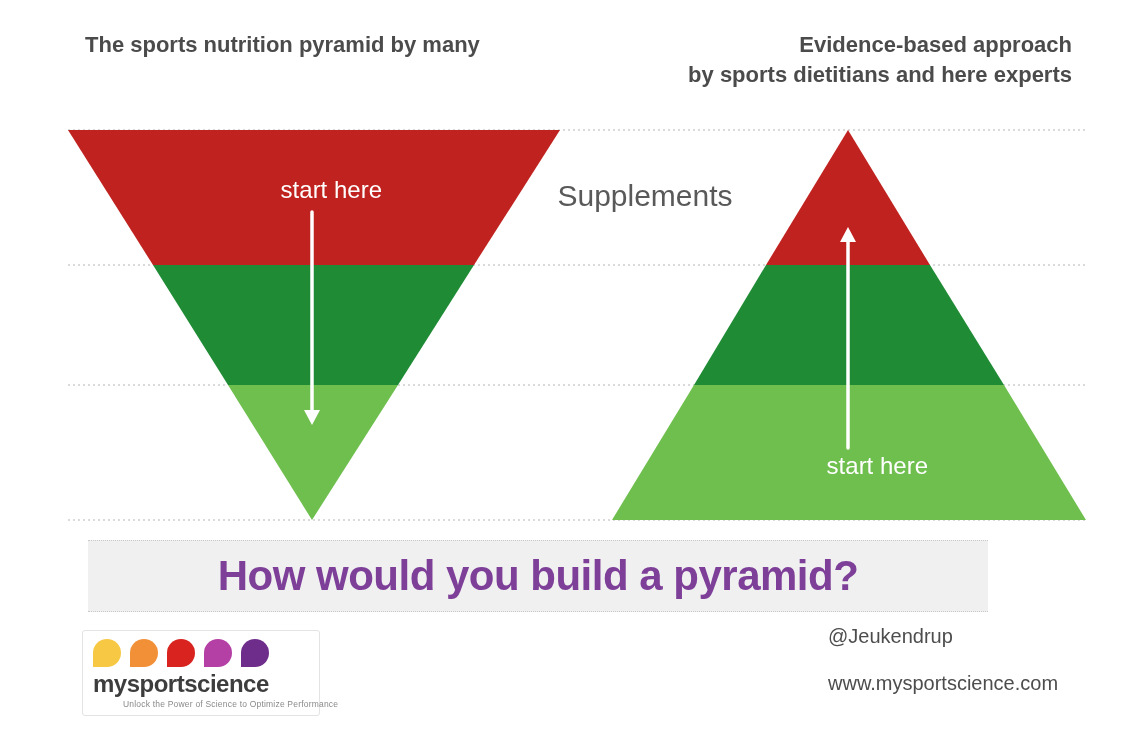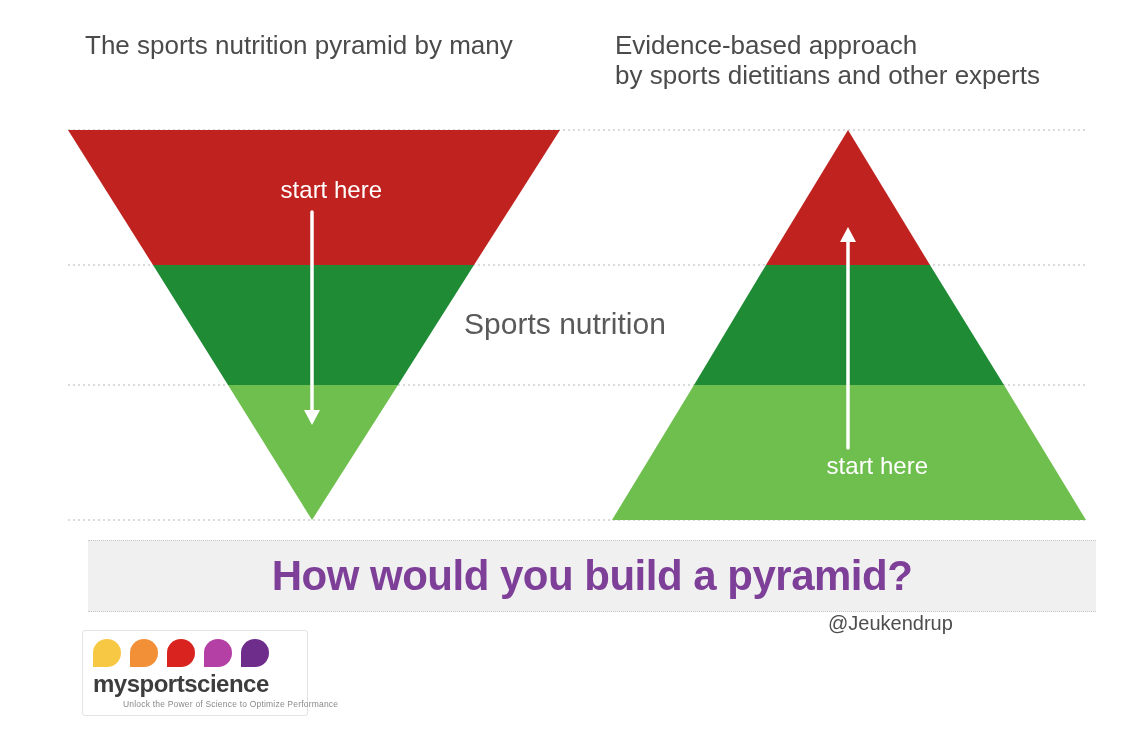--- a/index.html
+++ b/index.html
@@ -1,58 +1,58 @@
 <!DOCTYPE html>
 <html><head>
 <meta charset="utf-8">
 <style>
   html,body{margin:0;padding:0;background:#ffffff;}
   #canvas{
     position:relative;width:1138px;height:734px;background:#ffffff;
     font-family:"Liberation Sans",sans-serif;overflow:hidden;
   }
   .header{
-    position:absolute;top:30px;font-size:26px;font-weight:400;color:#4b4b4b;line-height:30px;
+    position:absolute;top:30px;font-size:22px;font-weight:700;color:#4b4b4b;line-height:30px;
   }
   .header.left{left:85px;width:480px;text-align:left;}
-  .header.right{left:615px;width:470px;text-align:left;}
+  .header.right{left:602px;width:470px;text-align:right;}
   .tier-label{
     position:absolute;color:#595959;font-size:30px;text-align:center;white-space:nowrap;
   }
   .start-label{
     position:absolute;color:#ffffff;font-size:24px;text-align:right;width:160px;white-space:nowrap;
   }
   #diagram-svg{position:absolute;left:0;top:0;}
   .banner{
-    position:absolute;left:88px;top:540px;width:1008px;height:70px;
+    position:absolute;left:88px;top:540px;width:900px;height:70px;
     background:#f0f0f0;border-top:1px dotted #c9c9c9;border-bottom:1px dotted #c9c9c9;
     display:flex;align-items:center;justify-content:center;
   }
   .banner-text{font-size:42px;font-weight:700;letter-spacing:-0.5px;}
   .logo-box{
-    position:absolute;left:82px;top:630px;width:204px;padding:8px 10px 6px 10px;
+    position:absolute;left:82px;top:630px;width:204px;padding:8px 22px 6px 10px;
     border:1px solid #e3e3e3;border-radius:3px;background:#ffffff;
   }
   .petals{display:flex;gap:9px;margin-bottom:4px;}
   .petal{width:28px;height:28px;border-radius:50% 50% 50% 0;}
   .brand{font-size:24px;font-weight:700;color:#3d3d3d;letter-spacing:-0.5px;line-height:26px;}
   .tagline{font-size:8.5px;color:#8a8a8a;letter-spacing:0.2px;margin-top:2px;white-space:nowrap;margin-left:30px;}
   .footer-text{position:absolute;left:828px;font-size:20px;color:#4d4d4d;}
 </style>
 </head>
 <body>
 
 <div id="canvas">
 
   <div class="header left">
     <div>The sports nutrition pyramid by many</div>
   </div>
   <div class="header right">
     <div>Evidence-based approach</div>
-    <div>by sports dietitians and other experts</div>
+    <div>by sports dietitians and here experts</div>
   </div>
 
   <svg id="diagram-svg" width="1138" height="734" viewBox="0 0 1138 734">
 
     <line x1="68" y1="130" x2="1086" y2="130" stroke="#b5b5b5" stroke-width="1" stroke-dasharray="2 3"></line>
     <line x1="68" y1="265" x2="1086" y2="265" stroke="#b5b5b5" stroke-width="1" stroke-dasharray="2 3"></line>
     <line x1="68" y1="385" x2="1086" y2="385" stroke="#b5b5b5" stroke-width="1" stroke-dasharray="2 3"></line>
     <line x1="68" y1="520" x2="1086" y2="520" stroke="#b5b5b5" stroke-width="1" stroke-dasharray="2 3"></line>
 
     <polygon points="68,130 560,130 474,265 153,265" fill="#c0231f"></polygon>
@@ -63,36 +63,37 @@
     <polygon points="766,265 930,265 1004,385 694,385" fill="#1f8b35"></polygon>
     <polygon points="694,385 1004,385 1086,520 612,520" fill="#6fbf4f"></polygon>
 
     <line x1="312" y1="212" x2="312" y2="412" stroke-width="3.5" stroke-linecap="round" stroke="#ffffff"></line>
     <polygon points="304,410 320,410 312,425" fill="#ffffff"></polygon>
 
     <line x1="848" y1="448" x2="848" y2="240" stroke-width="3.5" stroke-linecap="round" stroke="#ffffff"></line>
     <polygon points="840,242 856,242 848,227" fill="#ffffff"></polygon>
   </svg>
 
-  <div class="tier-label" style="left:445px;top:307px;width:240px;">Sports nutrition</div>
+  <div class="tier-label" style="left:535px;top:179px;width:220px;">Supplements</div>
 
   <div class="start-label" style="left:222px;top:176px;">start here</div>
   <div class="start-label" style="left:768px;top:452px;">start here</div>
 
   <div class="banner">
     <span class="banner-text" style="color: rgb(125, 63, 152);">How would you build a pyramid?</span>
   </div>
 
   <div class="logo-box">
     <div class="petals">
       <div class="petal" style="background-color: rgb(247, 200, 67);"></div>
       <div class="petal" style="background-color: rgb(242, 144, 56);"></div>
       <div class="petal" style="background-color: rgb(216, 35, 31);"></div>
       <div class="petal" style="background-color: rgb(180, 63, 165);"></div>
       <div class="petal" style="background-color: rgb(110, 45, 139);"></div>
     </div>
     <div class="brand">mysportscience</div>
     <div class="tagline">Unlock the Power of Science to Optimize Performance</div>
   </div>
 
-  <div class="footer-text" style="top:612px;text-align:center;">@Jeukendrup</div>
+  <div class="footer-text" style="top:625px;text-align:center;">@Jeukendrup</div>
+  <div class="footer-text" style="top:672px;">www.mysportscience.com</div>
 
 </div>
 
 </body></html>

